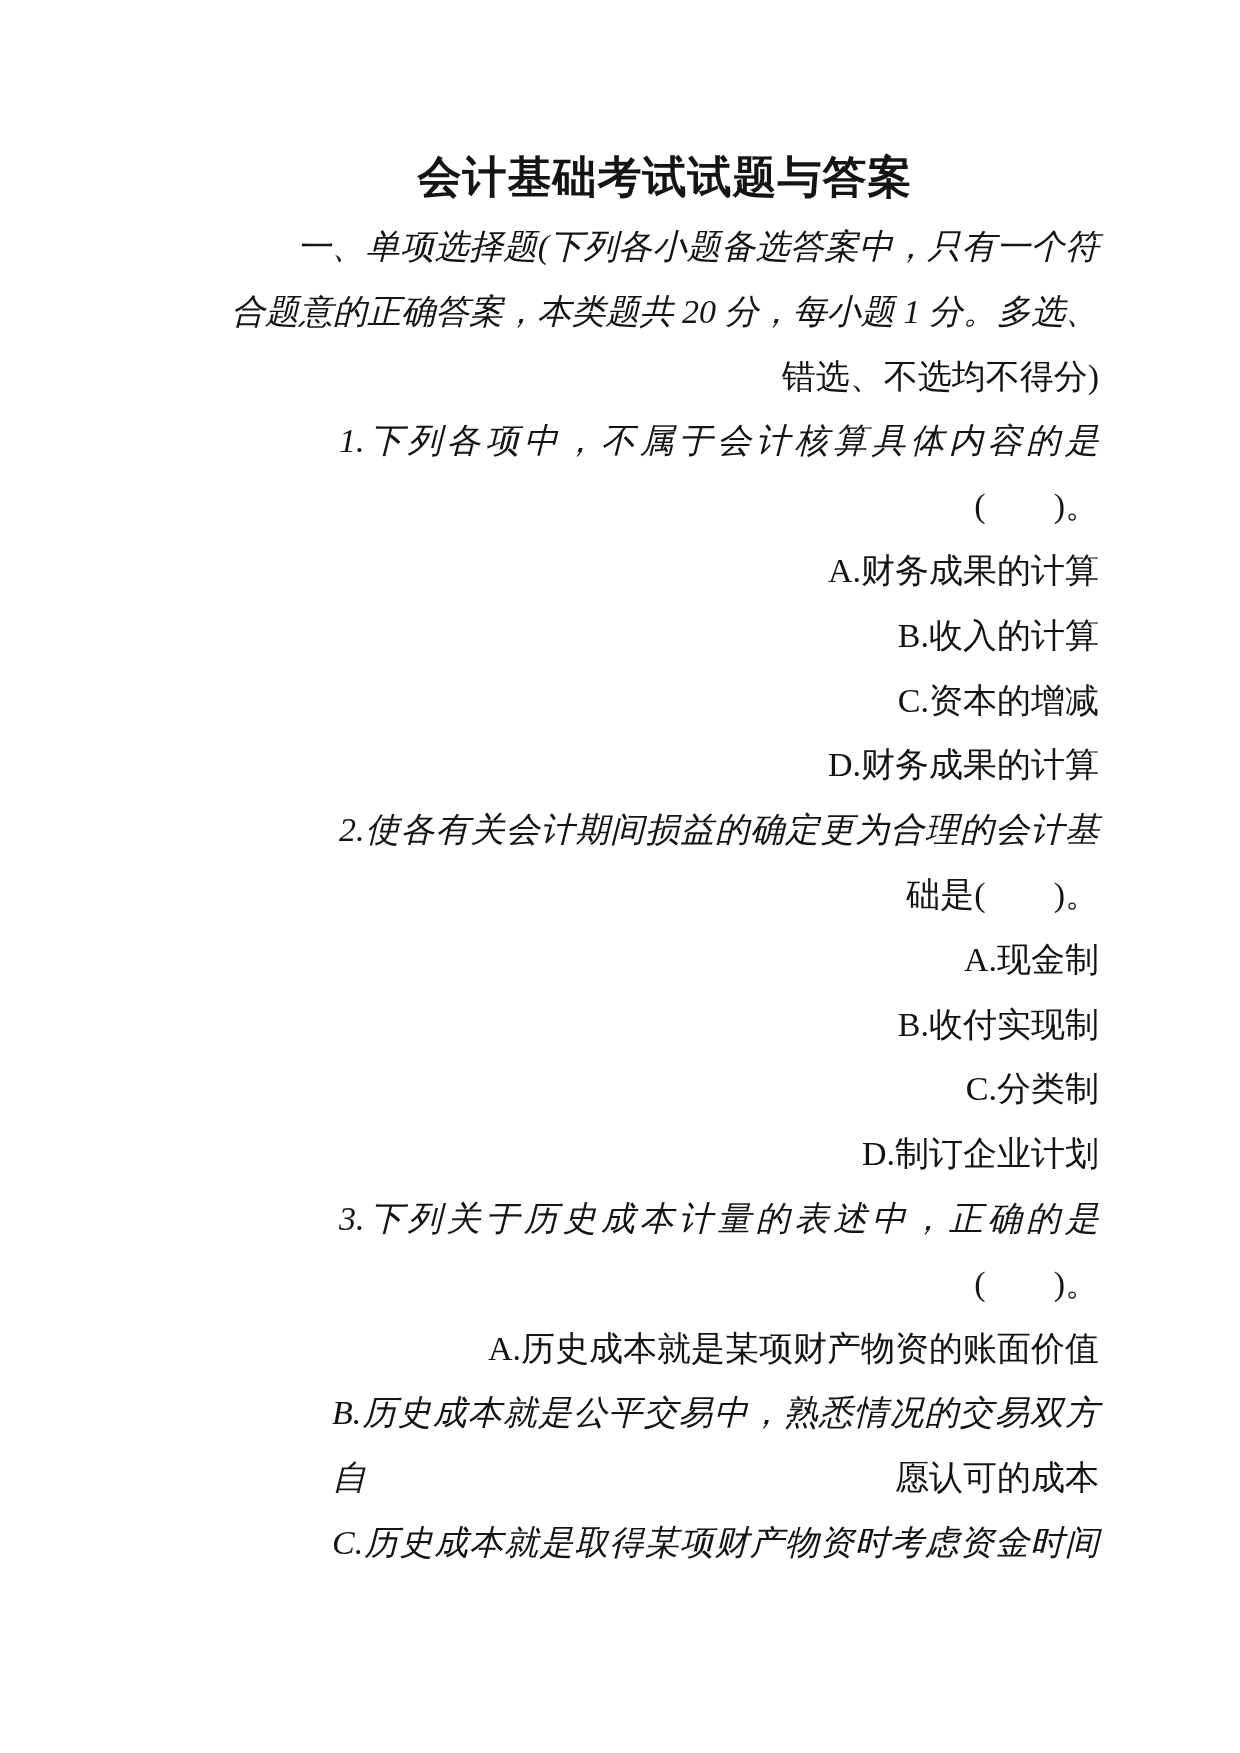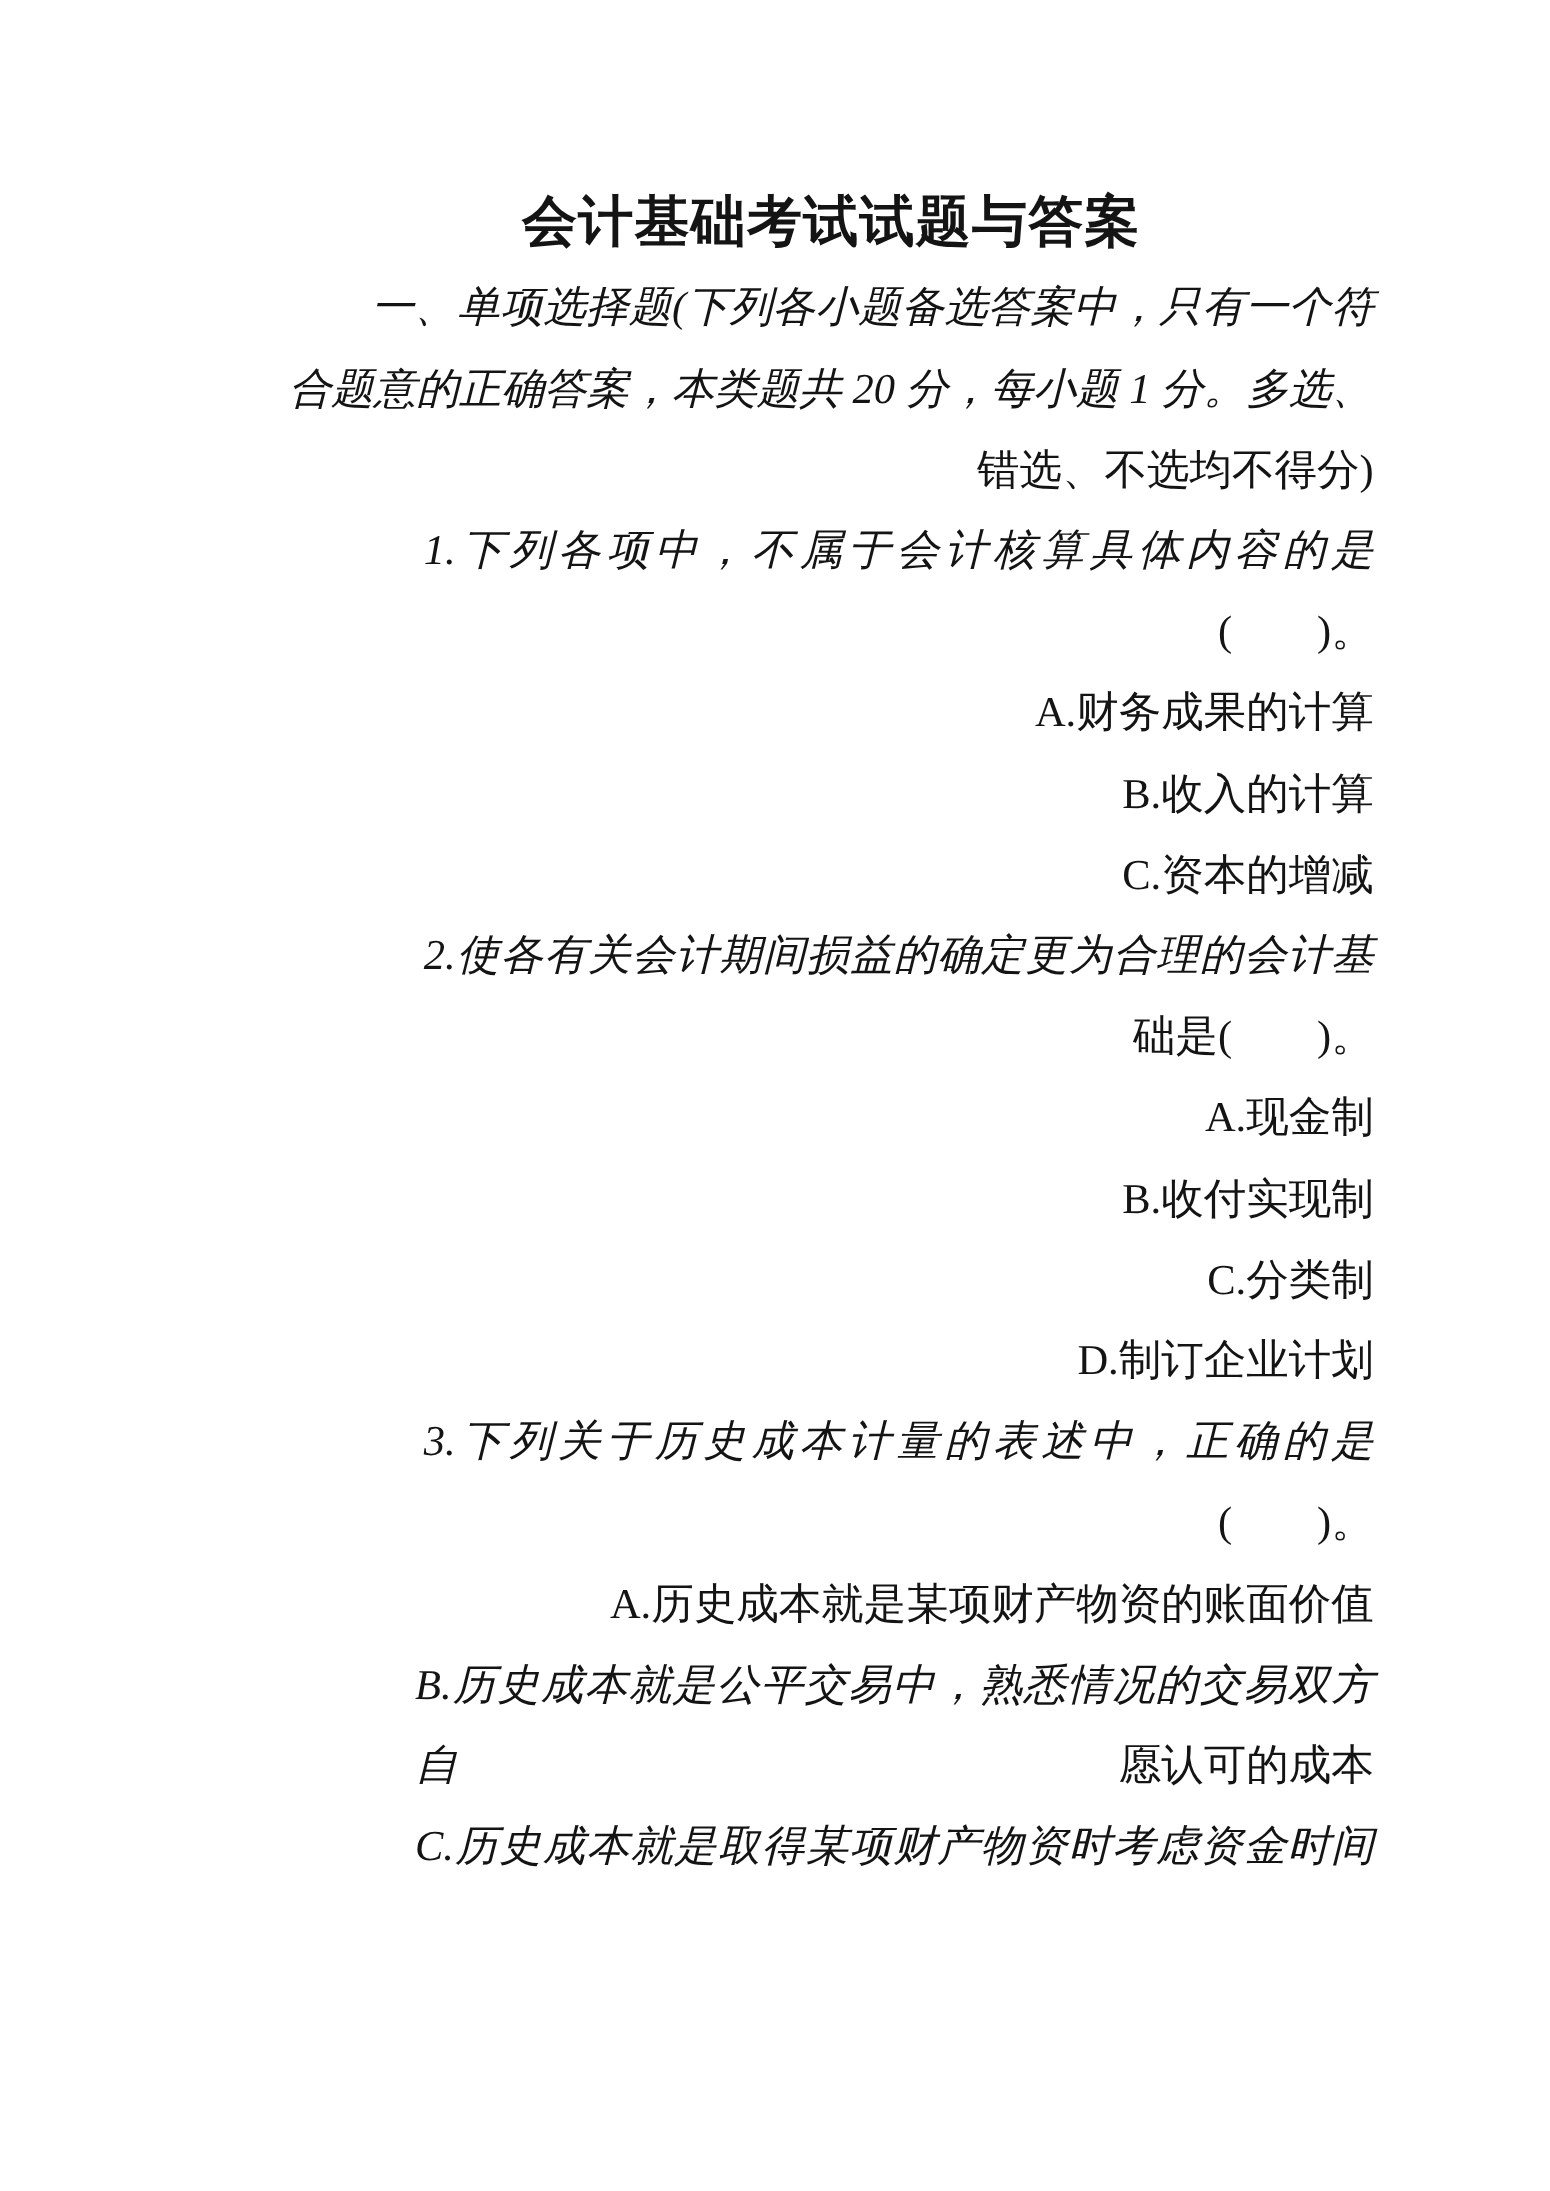--- a/index.html
+++ b/index.html
@@ -65,20 +65,21 @@
 
     <div class="lines">
       <div class="line k-intro just">一、单项选择题(下列各小题备选答案中，只有一个符</div>
       <div class="line k-flush just">合题意的正确答案，本类题共 20 分，每小题 1 分。多选、</div>
       <div class="line k-flush">错选、不选均不得分)</div>
       <div class="line k-question just">1.下列各项中，不属于会计核算具体内容的是</div>
       <div class="line k-flush">(　　)。</div>
       <div class="line k-option">A.财务成果的计算</div>
       <div class="line k-option">B.收入的计算</div>
       <div class="line k-option">C.资本的增减</div>
+      <div class="line k-option">D.财务成果的计算</div>
       <div class="line k-question just">2.使各有关会计期间损益的确定更为合理的会计基</div>
       <div class="line k-flush">础是(　　)。</div>
       <div class="line k-option">A.现金制</div>
       <div class="line k-option">B.收付实现制</div>
       <div class="line k-option">C.分类制</div>
       <div class="line k-option">D.制订企业计划</div>
       <div class="line k-question just">3.下列关于历史成本计量的表述中，正确的是</div>
       <div class="line k-flush">(　　)。</div>
       <div class="line k-option">A.历史成本就是某项财产物资的账面价值</div>
       <div class="line k-option just">B.历史成本就是公平交易中，熟悉情况的交易双方自</div>

